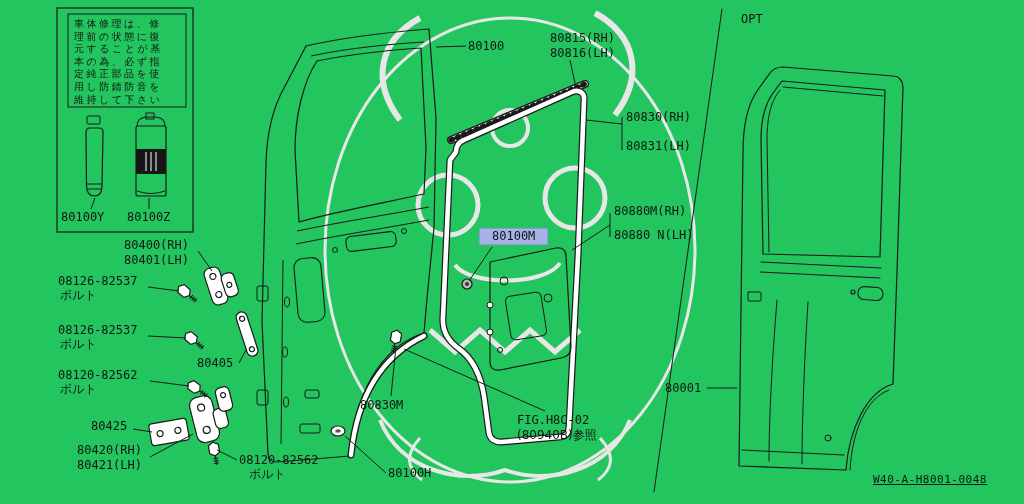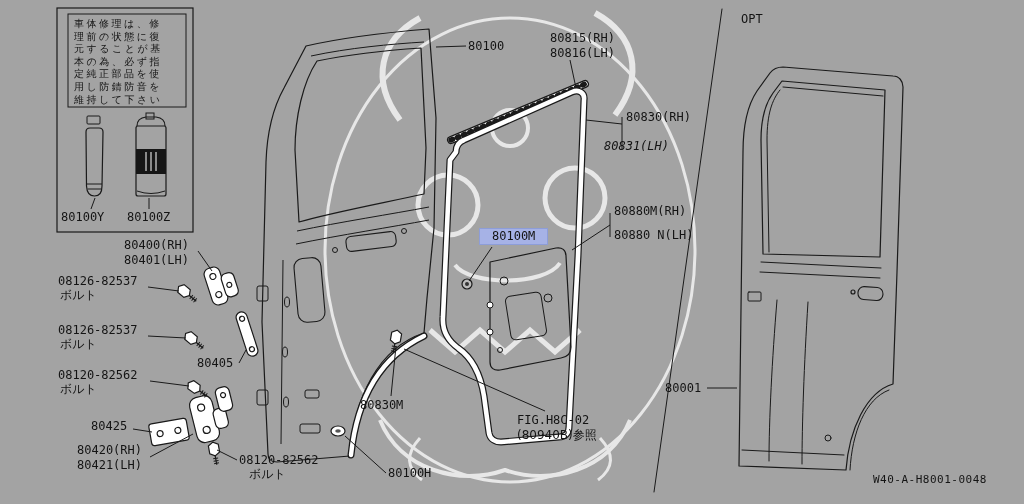--- a/index.html
+++ b/index.html
@@ -1,18 +1,18 @@
 <!DOCTYPE html>
 <html><head>
 <meta charset="utf-8">
 <style>
   * { margin:0; padding:0; box-sizing:border-box; }
   html,body { background:#ffffff; }
   body { width:1024px; height:504px; font-family:"DejaVu Sans Mono","Liberation Mono",monospace; }
-  #stage { position:relative; width:1024px; height:504px; background:#a3a3a3; overflow:hidden; }
+  #stage { position:relative; width:1024px; height:504px; background:#22c55e; overflow:hidden; }
   svg.art { position:absolute; left:0; top:0; }
   .lbl { position:absolute; font-size:12px; color:#141414; white-space:nowrap; line-height:15px; }
   .lbl.small { font-size:12px; line-height:11px; }
   .lbl.sheet { font-size:11px; letter-spacing:0.5px; }
   .hl { background:#a6b2e6; outline:1px solid #8d9dd8; padding:0 12px; }
   .note-text {
     position:absolute; left:74px; top:18px; width:112px;
     font-family:"DejaVu Sans",sans-serif;
     font-size:10px; line-height:12.6px; letter-spacing:2.5px;
     color:#141414; white-space:pre-line;
@@ -204,21 +204,21 @@
 定純正部品を使
 用し防錆防音を
 維持して下さい</div>
   <div class="lbl" style="left:61px;top:210px;">80100Y</div>
   <div class="lbl" style="left:127px;top:210px;">80100Z</div>
 
   <div class="lbl" style="left:468px;top:39px;text-align:right;">80100</div>
   <div class="lbl" style="left:550px;top:31px;">80815(RH)</div>
   <div class="lbl" style="left:550px;top:46px;">80816(LH)</div>
   <div class="lbl" style="left:626px;top:110px;">80830(RH)</div>
-  <div class="lbl" style="left:604px;top:139px;font-style:italic;">80831(LH)</div>
+  <div class="lbl" style="left:626px;top:139px;">80831(LH)</div>
   <div class="lbl" style="left:614px;top:204px;">80880M(RH)</div>
   <div class="lbl" style="left:614px;top:228px;">80880 N(LH)</div>
   <div class="lbl hl" style="left:480px;top:229px;">80100M</div>
 
   <div class="lbl" style="left:124px;top:238px;">80400(RH)</div>
   <div class="lbl" style="left:124px;top:253px;">80401(LH)</div>
 
   <div class="lbl" style="left:58px;top:274px;">08126-82537</div>
   <div class="lbl small jp" style="left:60px;top:290px;">ボルト</div>
 
@@ -237,15 +237,15 @@
   <div class="lbl small jp" style="left:249px;top:469px;">ボルト</div>
 
   <div class="lbl" style="left:360px;top:398px;">80830M</div>
   <div class="lbl" style="left:388px;top:466px;">80100H</div>
 
   <div class="lbl" style="left:517px;top:413px;">FIG.H8C-02</div>
   <div class="lbl jp" style="left:517px;top:428px;">(80940B)参照</div>
 
   <div class="lbl" style="left:665px;top:381px;">80001</div>
   <div class="lbl" style="left:741px;top:12px;">OPT</div>
-  <div class="lbl sheet" style="left:873px;top:472px;">W40-A-H8001-0048</div>
+  <div class="lbl sheet" style="left:873px;top:472px;text-decoration:underline;">W40-A-H8001-0048</div>
 
 </div>
 
 </body></html>

